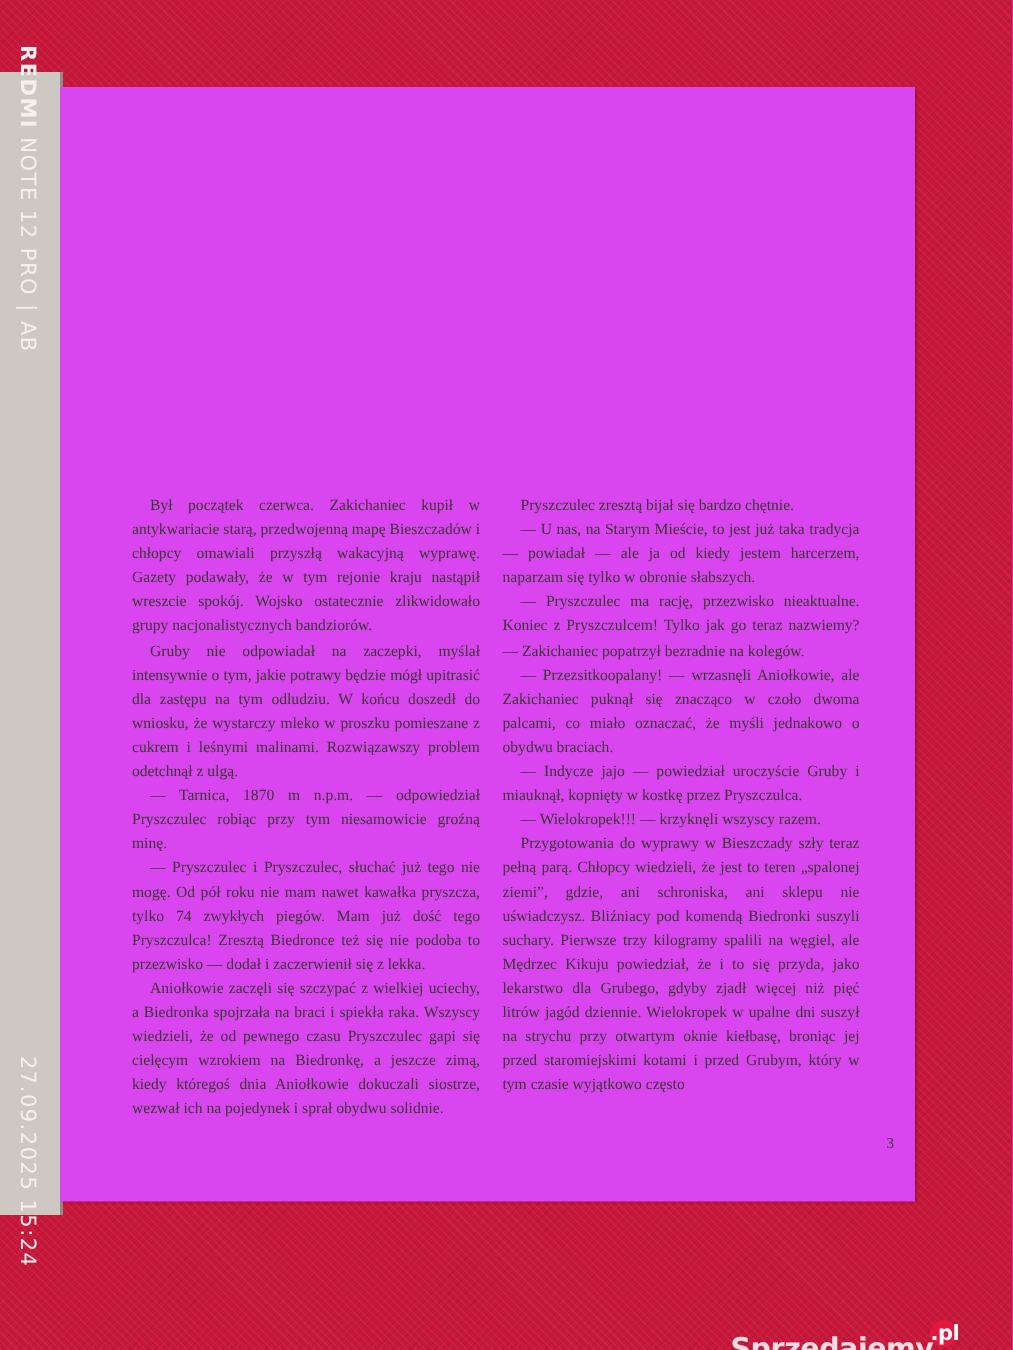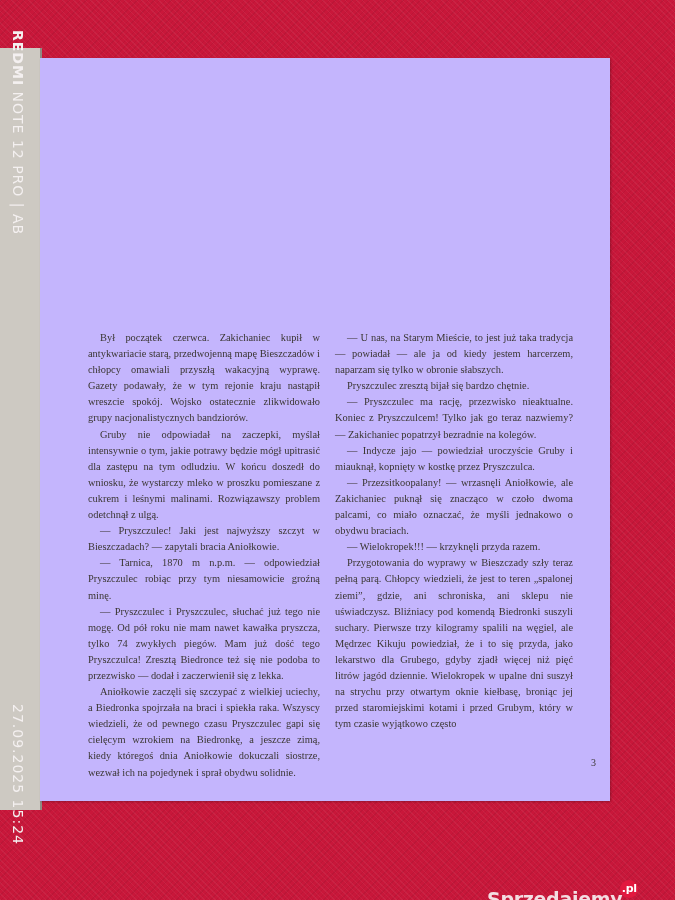--- a/index.html
+++ b/index.html
@@ -11,21 +11,21 @@
         repeating-linear-gradient(-45deg, rgba(0,0,0,0.06) 0 1px, transparent 1px 4px);
       font-family: "Liberation Serif", "DejaVu Serif", serif;
     }
     .left-page {
       position: absolute; left: 0; top: 48px; width: 40px; height: 762px;
       background: #cdc9c2;
       border-right: 2px solid #8f8a83;
     }
     .page {
       position: absolute; left: 40px; top: 58px; width: 570px; height: 743px;
-      background: #c4b5fd;
+      background: #d946ef;
       box-shadow: 1px 1px 2px rgba(0,0,0,0.25);
     }
     .col {
       position: absolute; top: 272px; width: 232px;
       font-size: 10.4px; line-height: 16.1px; color: #3a3632;
       text-align: justify;
     }
     .col.left { left: 48px; }
     .col.right { left: 295px; width: 238px; }
     .col p { margin: 0; text-indent: 12px; }
@@ -47,44 +47,43 @@
       font-size: 14px; letter-spacing: 1px; white-space: nowrap;
     }
     .brand {
       position: absolute; left: 487px; top: 888px;
       font-family: "DejaVu Sans", sans-serif; font-weight: bold;
       font-size: 19px; color: #f3dde2; letter-spacing: -0.3px;
     }
     .brand .tld {
       position: absolute; right: -16px; top: -8px;
       background: #e2183f; color: #fff; border-radius: 50%;
-      font-size: 11px; width: 18px; height: 18px; line-height: 18px; text-align: center;
+      font-size: 14px; width: 18px; height: 18px; line-height: 18px; text-align: center;
     }
   </style>
 </head>
 <body>
 
 <div class="left-page"></div>
 
 <div class="page">
   <div class="col left">
     <p>Był początek czerwca. Zakichaniec kupił w antykwariacie starą, przedwojenną mapę Bieszczadów i chłopcy omawiali przyszłą wakacyjną wyprawę. Gazety podawały, że w tym rejonie kraju nastąpił wreszcie spokój. Wojsko ostatecznie zlikwidowało grupy nacjonalistycznych bandziorów.</p>
     <p>Gruby nie odpowiadał na zaczepki, myślał intensywnie o tym, jakie potrawy będzie mógł upitrasić dla zastępu na tym odludziu. W końcu doszedł do wniosku, że wystarczy mleko w proszku pomieszane z cukrem i leśnymi malinami. Rozwiązawszy problem odetchnął z ulgą.</p>
-    <p>— Pryszczulec! Jaki jest najwyższy szczyt w Bieszczadach? — zapytali bracia Aniołkowie.</p>
     <p>— Tarnica, 1870 m n.p.m. — odpowiedział Pryszczulec robiąc przy tym niesamowicie groźną minę.</p>
     <p>— Pryszczulec i Pryszczulec, słuchać już tego nie mogę. Od pół roku nie mam nawet kawałka pryszcza, tylko 74 zwykłych piegów. Mam już dość tego Pryszczulca! Zresztą Biedronce też się nie podoba to przezwisko — dodał i zaczerwienił się z lekka.</p>
     <p>Aniołkowie zaczęli się szczypać z wielkiej uciechy, a Biedronka spojrzała na braci i spiekła raka. Wszyscy wiedzieli, że od pewnego czasu Pryszczulec gapi się cielęcym wzrokiem na Biedronkę, a jeszcze zimą, kiedy któregoś dnia Aniołkowie dokuczali siostrze, wezwał ich na pojedynek i sprał obydwu solidnie.</p>
   </div>
   <div class="col right">
+    <p>Pryszczulec zresztą bijał się bardzo chętnie.</p>
     <p>— U nas, na Starym Mieście, to jest już taka tradycja — powiadał — ale ja od kiedy jestem harcerzem, naparzam się tylko w obronie słabszych.</p>
-    <p>Pryszczulec zresztą bijał się bardzo chętnie.</p>
     <p>— Pryszczulec ma rację, przezwisko nieaktualne. Koniec z Pryszczulcem! Tylko jak go teraz nazwiemy? — Zakichaniec popatrzył bezradnie na kolegów.</p>
+    <p>— Przezsitkoopalany! — wrzasnęli Aniołkowie, ale Zakichaniec puknął się znacząco w czoło dwoma palcami, co miało oznaczać, że myśli jednakowo o obydwu braciach.</p>
     <p>— Indycze jajo — powiedział uroczyście Gruby i miauknął, kopnięty w kostkę przez Pryszczulca.</p>
-    <p>— Przezsitkoopalany! — wrzasnęli Aniołkowie, ale Zakichaniec puknął się znacząco w czoło dwoma palcami, co miało oznaczać, że myśli jednakowo o obydwu braciach.</p>
-    <p>— Wielokropek!!! — krzyknęli przyda razem.</p>
+    <p>— Wielokropek!!! — krzyknęli wszyscy razem.</p>
     <p>Przygotowania do wyprawy w Bieszczady szły teraz pełną parą. Chłopcy wiedzieli, że jest to teren „spalonej ziemi”, gdzie, ani schroniska, ani sklepu nie uświadczysz. Bliźniacy pod komendą Biedronki suszyli suchary. Pierwsze trzy kilogramy spalili na węgiel, ale Mędrzec Kikuju powiedział, że i to się przyda, jako lekarstwo dla Grubego, gdyby zjadł więcej niż pięć litrów jagód dziennie. Wielokropek w upalne dni suszył na strychu przy otwartym oknie kiełbasę, broniąc jej przed staromiejskimi kotami i przed Grubym, który w tym czasie wyjątkowo często</p>
   </div>
   <div class="page-number">3</div>
 </div>
 
 <div class="wm-device"><b>REDMI</b><span> NOTE 12 PRO | AB</span></div>
 <div class="wm-date">27.09.2025  15:24</div>
 
 <div class="brand">
   <span>Sprzedajemy</span>

